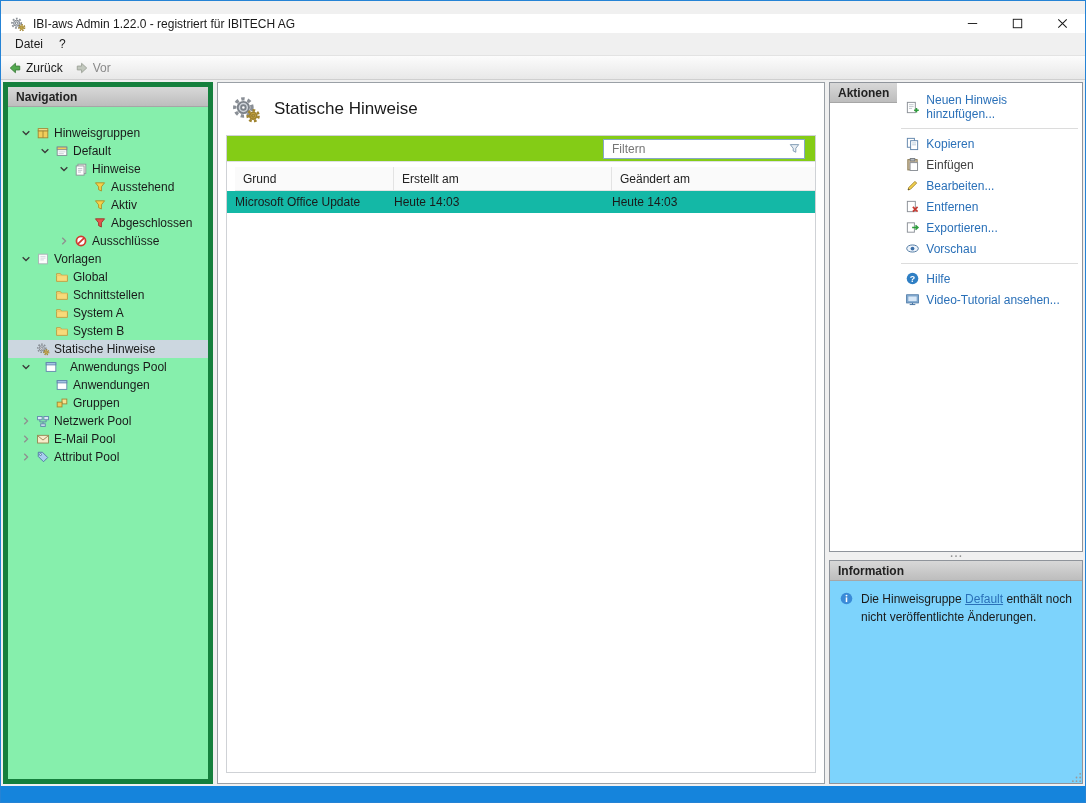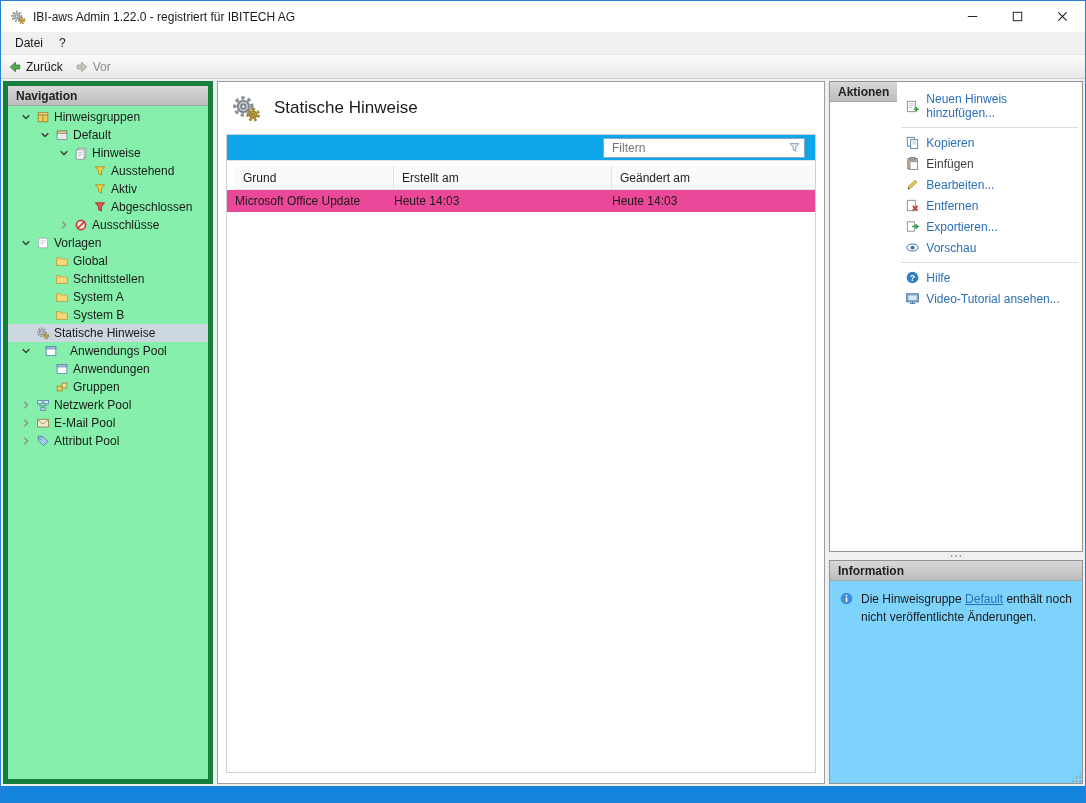--- a/index.html
+++ b/index.html
@@ -2,21 +2,21 @@
 <html><head>
 <meta charset="utf-8">
 <style>
   * { margin:0; padding:0; box-sizing:border-box; }
   html,body { width:1086px; height:803px; }
   body { font-family:"Liberation Sans","DejaVu Sans",sans-serif; font-size:12px; color:#1a1a1a; background:#fff; }
   .window { position:relative; width:1086px; height:803px; border:1px solid #2583d5; background:#f0f0f0;
             display:flex; flex-direction:column; overflow:hidden; }
 
   
-  .titlebar { height:31px; background:#fff; display:flex; align-items:center; padding-left:9px; gap:7px; flex:none; }
+  .titlebar { height:19px; background:#fff; display:flex; align-items:center; padding-left:9px; gap:7px; flex:none;margin-top:13px; }
   .title-text { font-size:12px; color:#1a1a1a; }
   .controls { margin-left:auto; display:flex; height:100%; }
   .ctrl { width:45px; height:100%; display:flex; align-items:center; justify-content:center; }
 
   
   .menubar { height:22px; background:#f0f0f0; display:flex; align-items:center; padding-left:6px; flex:none; }
   .menu-item { padding:2px 8px; }
 
   
   .toolbar { height:25px; background:linear-gradient(#fcfcfc,#e8e8e8); border-top:1px solid #e3e3e3;
@@ -26,44 +26,44 @@
   .tool-btn span { display:inline-flex; align-items:center; }
 
   
   .appbody { flex:1; display:flex; padding:2px; gap:4px; min-height:0; background:#f0f0f0; }
 
   .panel-header { height:20px; background:linear-gradient(#d8d8d8,#bdbdbd); border-bottom:1px solid #a6a6a6;
                   display:flex; align-items:center; padding:0 8px; font-weight:bold; color:#222; flex:none; }
 
   
   .nav-panel { width:210px; background:#86efac; border:5px solid #15803d; display:flex; flex-direction:column; flex:none; }
-  .tree { flex:1; padding-top:2px; overflow:hidden; }
+  .tree { flex:1; padding-top:17px; overflow:hidden; }
   .tree-row { height:18px; display:flex; align-items:center; white-space:nowrap; cursor:default; }
   .tree-row.selected { background:#ccd7e0; }
   .slot { width:17px; height:16px; display:inline-flex; align-items:center; justify-content:center; flex:none; }
   .tlabel { padding-left:3px; }
 
   
   .content { flex:1; background:#fff; border:1px solid #9aa0a6; display:flex; flex-direction:column; min-width:0; }
   .content-header { display:flex; align-items:center; gap:13px; padding:11px 13px 7px; flex:none; }
   .content-title { font-size:17px; font-weight:400; color:#1a1a1a; }
   .table-frame { margin:4px 8px 10px; border:1px solid #cfd2d6; flex:1; display:flex; flex-direction:column; min-height:0; background:#fff; }
-  .filter-bar { height:26px; background:#0ea5e9; border-bottom:1px solid #dde1e4; display:flex; align-items:center;
+  .filter-bar { height:26px; background:#84cc16; border-bottom:1px solid #dde1e4; display:flex; align-items:center;
                 justify-content:flex-end; padding:0 10px; flex:none; }
   .filter-wrap { position:relative; width:202px; height:20px; }
   .filter-input { width:100%; height:100%; border:1px solid #86a7c6; background:#fff; padding:0 22px 0 8px;
                   font-family:inherit; font-size:12px; color:#222; outline:none; }
   .filter-input::placeholder { color:#767676; }
   .filter-funnel { position:absolute; right:4px; top:3px; display:inline-flex; }
   .thead { display:flex; height:24px; background:#fafafa; border-bottom:1px solid #e3e3e3; margin-top:5px; flex:none;margin-left:8px; }
   .th { padding:0 8px; display:flex; align-items:center; border-right:1px solid #e3e3e3; color:#222; }
   .th:last-child { border-right:none; }
   .col0 { width:159px; flex:none; } .col1 { width:218px; flex:none; } .col2 { flex:1; }
   .tbody { flex:1; background:#fff; }
-  .tr { display:flex; height:22px; background:#ec4899; align-items:center; }
+  .tr { display:flex; height:22px; background:#14b8a6; align-items:center; }
   .td { padding:0 8px; overflow:hidden; text-overflow:ellipsis; white-space:nowrap; }
 
   
   .right-col { width:254px; display:flex; flex-direction:column; flex:none; min-height:0; }
   .actions-panel { flex:1; background:#fff; border:1px solid #8f949b; display:flex; flex-direction:row; min-height:0; }
   .actions-list { padding-top:7px; }
   .action-item { display:flex; align-items:center; gap:6px; padding:3px 8px; color:#2a70b8; cursor:pointer; }
   .action-item.disabled { color:#404040; cursor:default; }
   .aicon { width:15px; height:15px; display:inline-flex; align-items:center; justify-content:center; flex:none; }
   .action-sep { height:1px; background:#dcdcdc; margin:4px 4px; }

